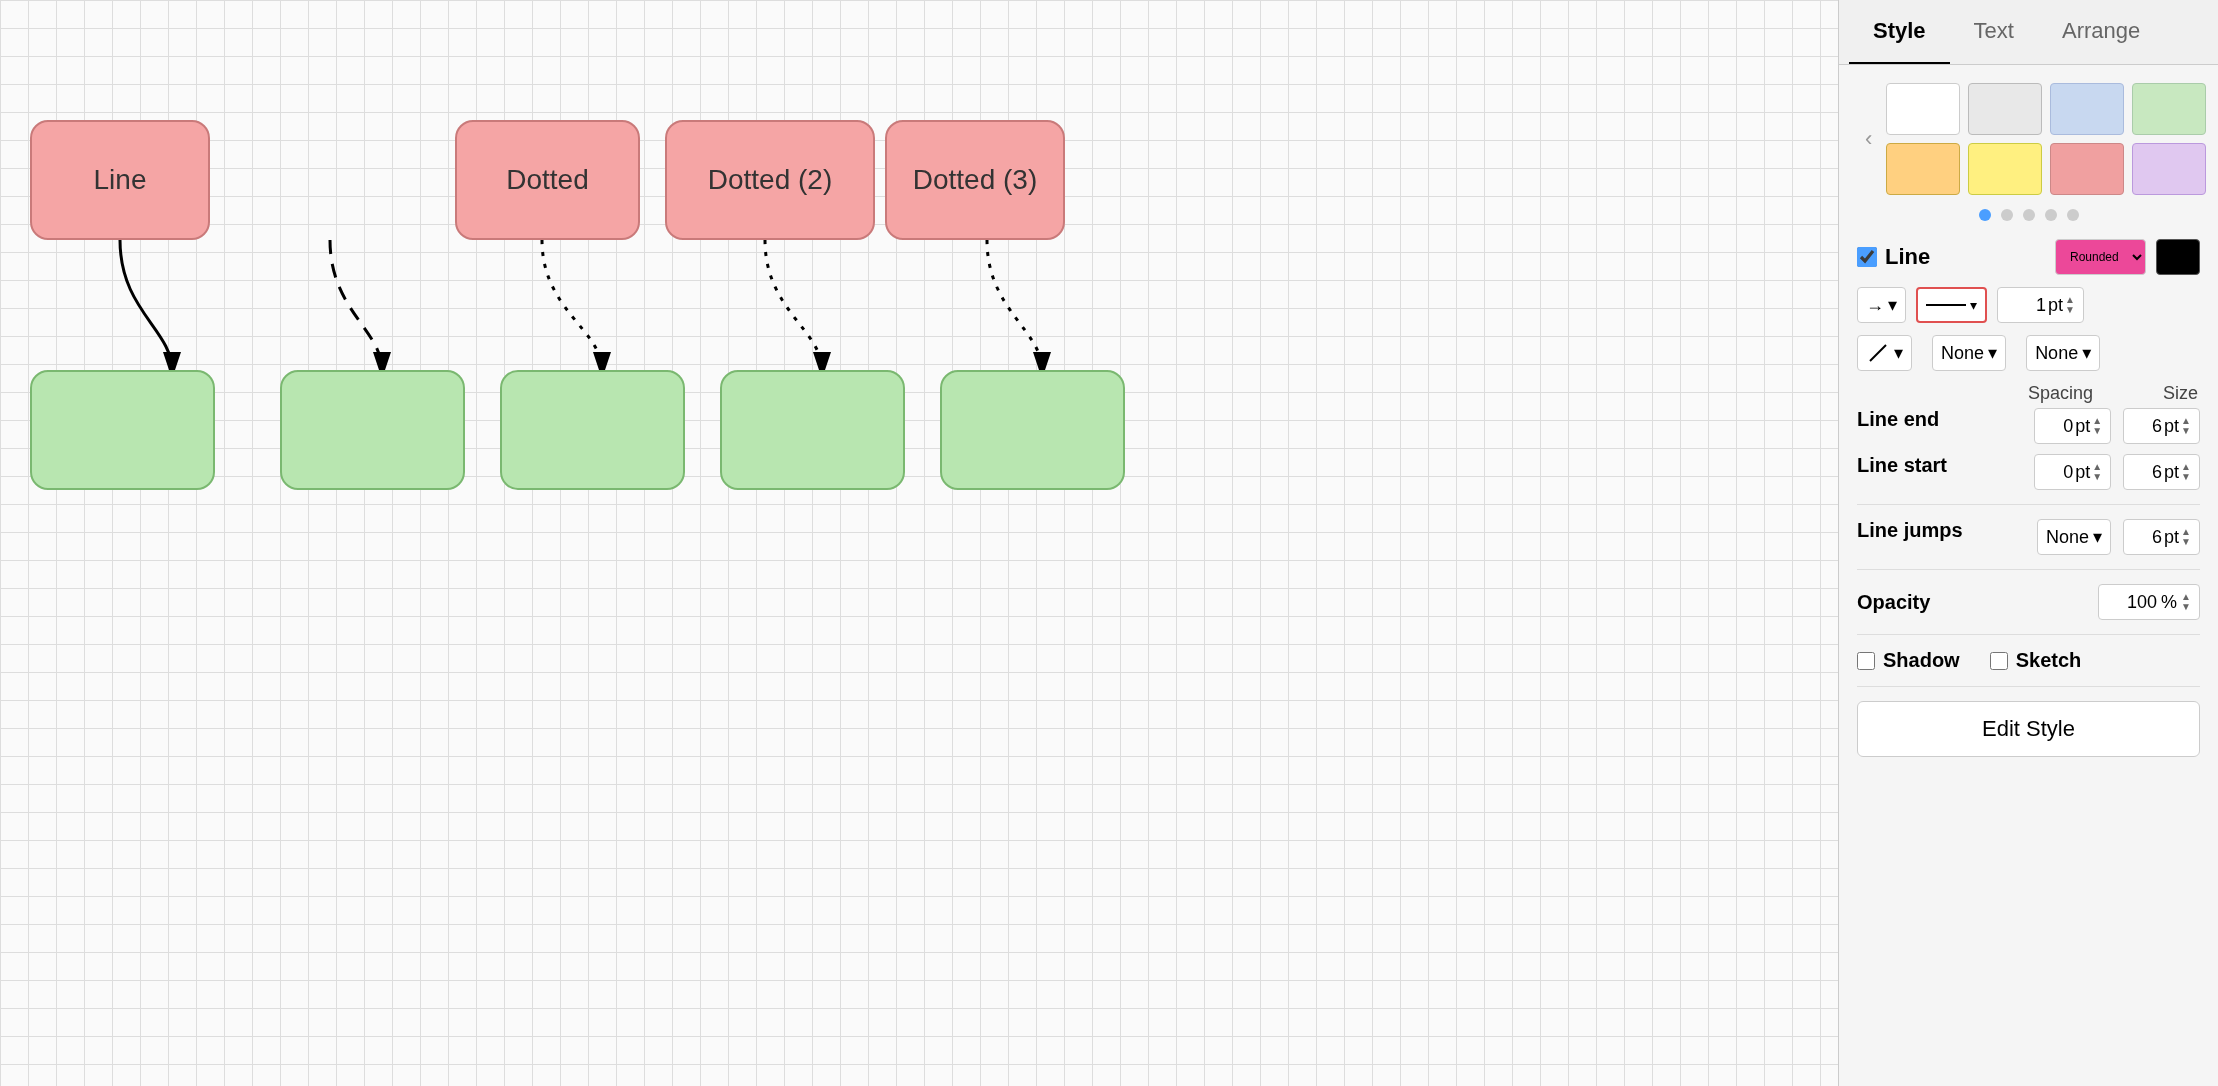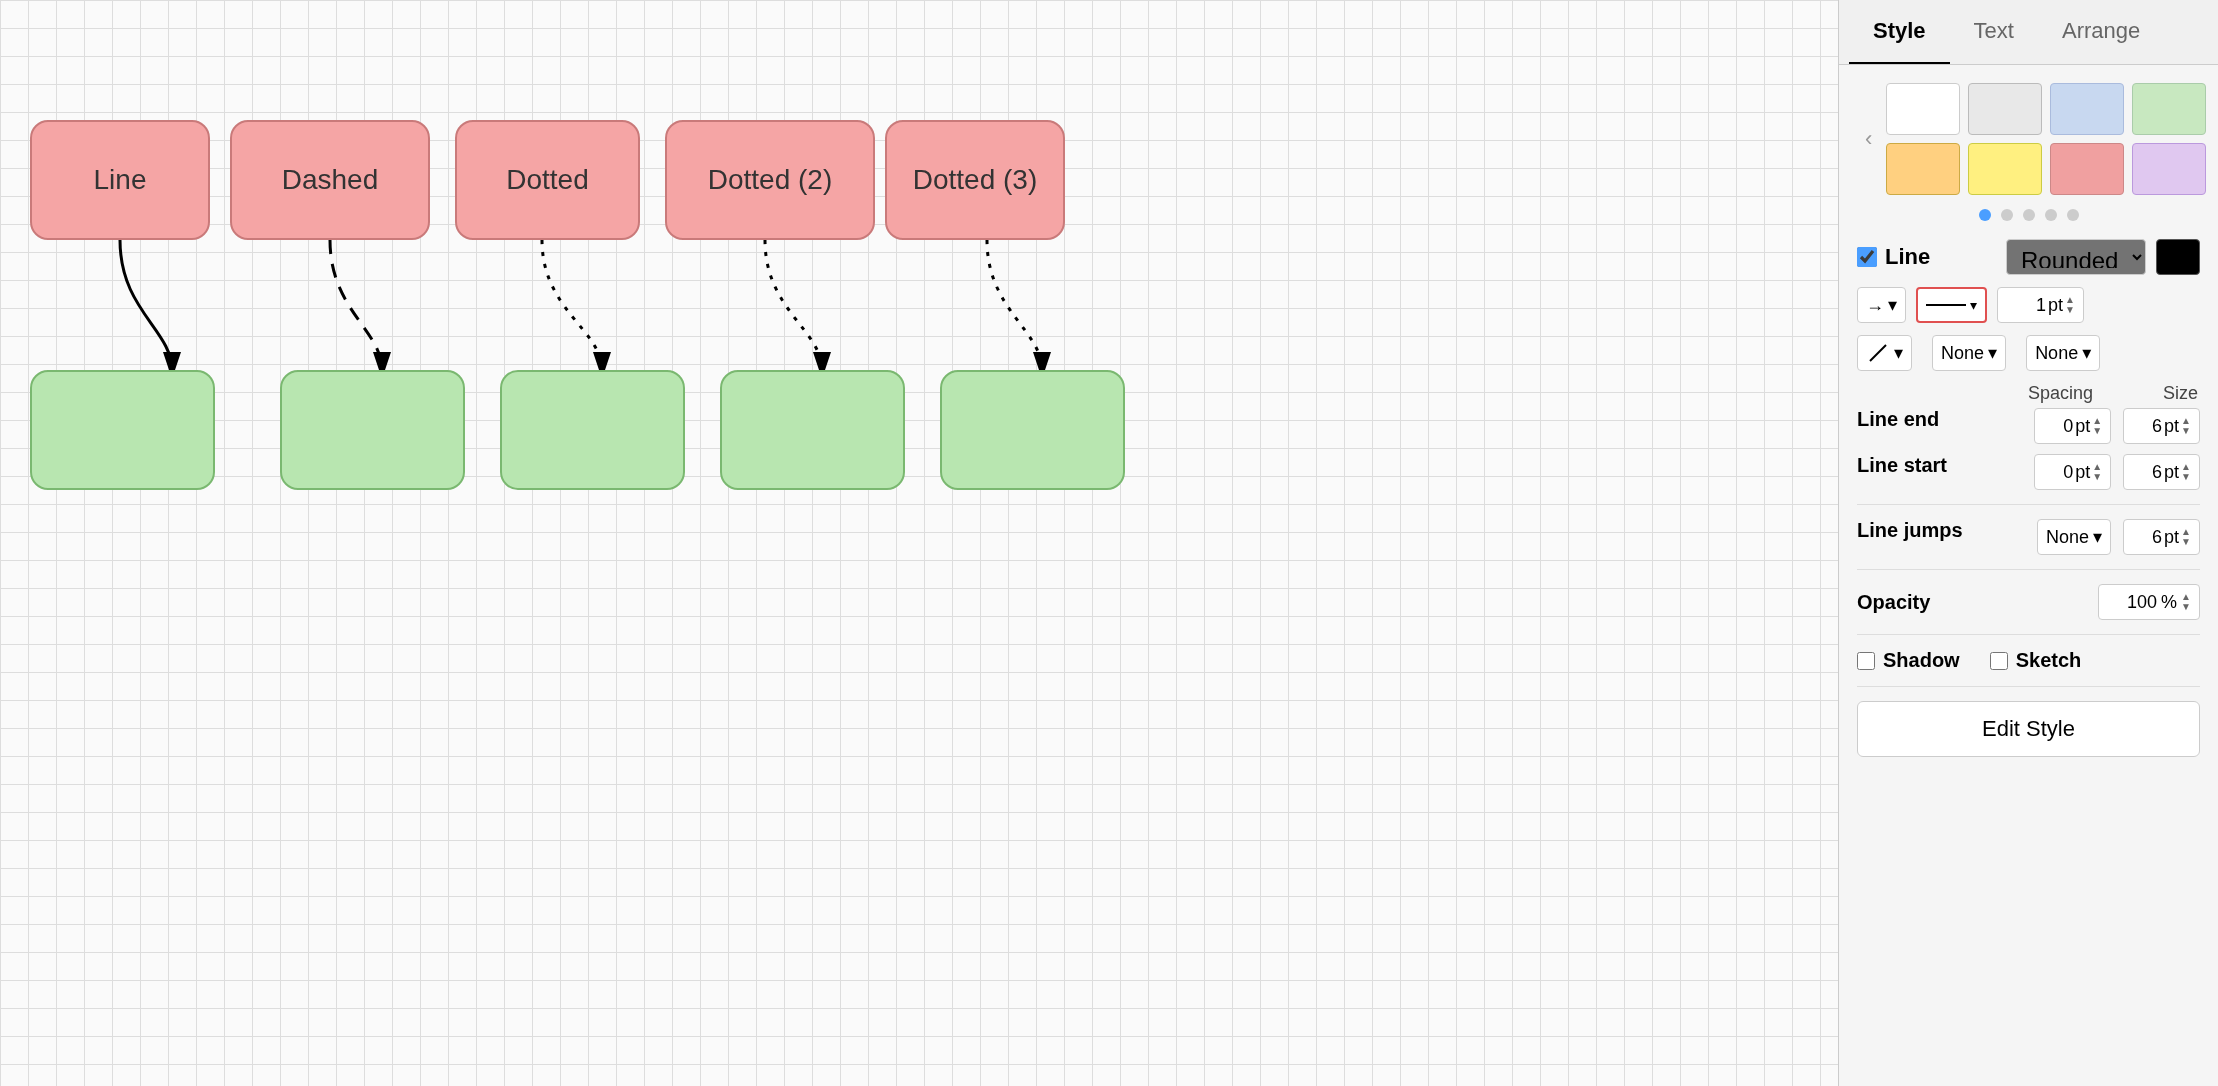--- a/index.html
+++ b/index.html
@@ -150,25 +150,25 @@
       font-weight: 600;
     }
 
     .checkbox {
       width: 20px;
       height: 20px;
       accent-color: #4a9eff;
     }
 
     .select-box {
-      font-size: 24px;
+      font-size: 12px;
       padding: 6px 10px;
       border: 1px solid #ccc;
       border-radius: 4px;
-      background: #737373;
+      background: #ec4899;
       cursor: pointer;
       height: 36px;
     }
 
     .color-box {
       width: 44px;
       height: 36px;
       background: #000;
       border-radius: 4px;
       border: 1px solid #555;
@@ -407,23 +407,20 @@
       </marker>
       <marker id="arrow-dotted3" markerWidth="10" markerHeight="10" refX="6" refY="3" orient="auto">
         <path d="M0,0 L0,6 L9,3 z" fill="#000"></path>
       </marker>
     </defs>
   </svg>
 
   <div class="node node-red" style="left:30px;top:120px;width:180px;height:120px;">
     <span>Line</span>
   </div>
-  <div class="node node-red" style="left:230px;top:120px;width:200px;height:120px;">
-    <span>Dashed</span>
-  </div>
   <div class="node node-red" style="left:455px;top:120px;width:185px;height:120px;">
     <span>Dotted</span>
   </div>
   <div class="node node-red" style="left:665px;top:120px;width:210px;height:120px;">
     <span>Dotted (2)</span>
   </div>
   <div class="node node-red" style="left:885px;top:120px;width:180px;height:120px;">
     <span>Dotted (3)</span>
   </div>
 

